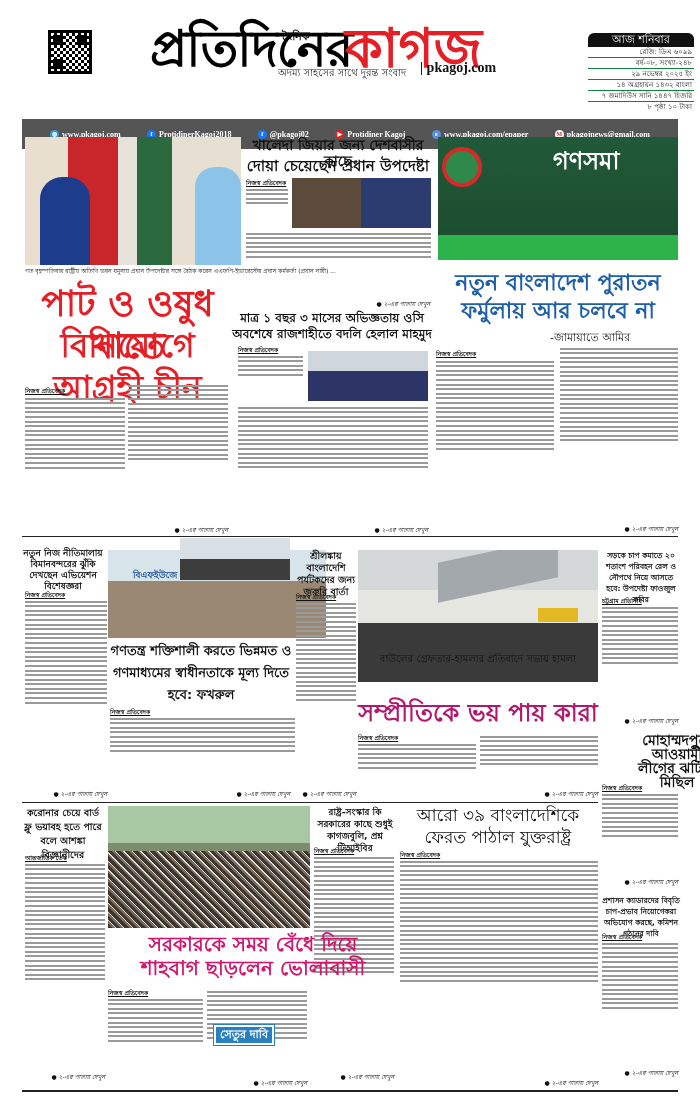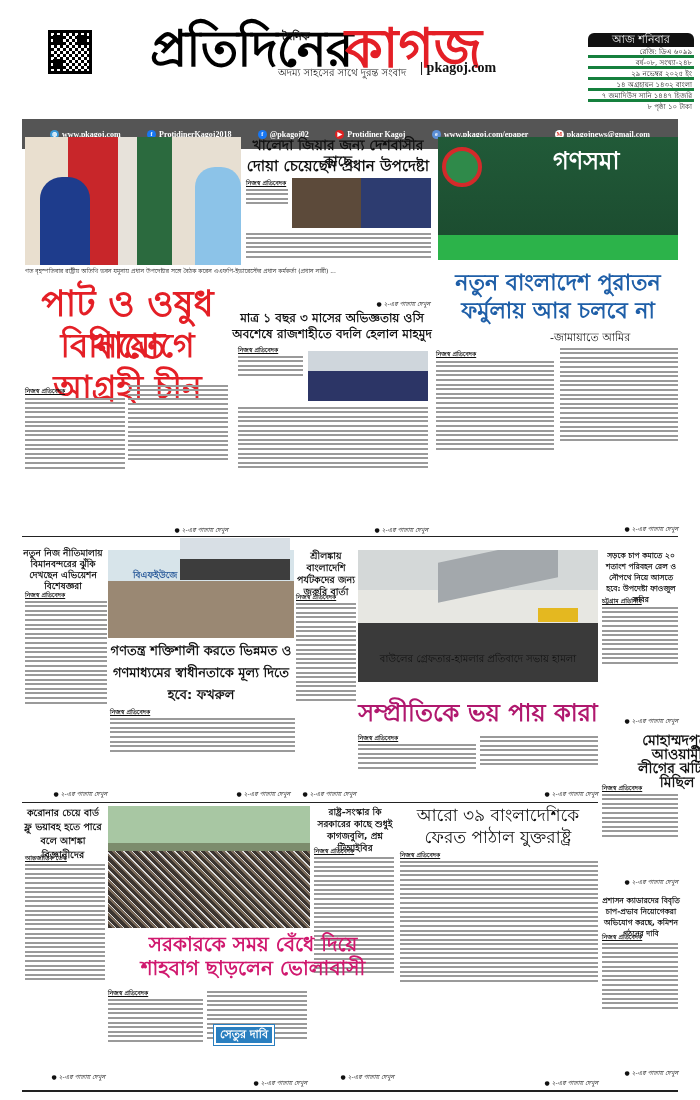--- a/index.html
+++ b/index.html
@@ -15,21 +15,21 @@
       linear-gradient(#000 0 0) 26px 2px/10px 10px no-repeat,
       linear-gradient(#000 0 0) 2px 26px/10px 10px no-repeat,
       repeating-conic-gradient(#000 0 25%, #fff 0 50%) 0 0/6px 6px; }
   .logo-main { left: 150px; top: 14px; font-size: 50px; font-weight: bold; letter-spacing: -1px; color: #000; line-height: 70px; }
   .logo-red { left: 330px; top: 14px; font-size: 54px; font-weight: bold; color: #e41f26; line-height: 70px; }
   .logo-dainik { left: 316px; top: 28px; font-size: 11px; font-weight: bold; }
   .tagline { left: 278px; top: 65px; font-size: 10px; color: #222; }
   .site { left: 420px; top: 60px; font-size: 14px; font-weight: bold; font-family: "Liberation Serif", serif; }
   .datebox { left: 588px; top: 33px; width: 106px; }
   .datebox .today { background: #111; color: #fff; font-size: 11px; text-align: center; border-radius: 6px 6px 0 0; height: 14px; line-height: 14px; }
-  .datebox .row { font-size: 7px; text-align: right; border-bottom: 3px solid #15803d; height: 11px; line-height: 11px; padding-right: 2px; }
+  .datebox .row { font-size: 7px; text-align: right; border-bottom: 1px solid #15803d; height: 11px; line-height: 11px; padding-right: 2px; }
   .datebox .row:last-child { border-bottom: none; }
 
   .social-bar { left: 22px; top: 119px; width: 656px; height: 30px; background: #555; display: flex; align-items: center; justify-content: space-between; padding: 4px 28px; }
   .social-item { color: #fff; font-size: 8px; display: flex; align-items: center; gap: 3px; font-family: "Liberation Serif", serif; font-weight: bold; }
   .sicon { width: 9px; height: 9px; border-radius: 50%; display: inline-block; color: #fff; font-size: 6px; text-align: center; line-height: 9px; }
 
   
   .img { background: #888; overflow: hidden; }
   .caption { font-size: 6px; color: #222; line-height: 8px; }
 
@@ -268,21 +268,21 @@
     <span></span>
     <span></span>
     <span></span>
     <span></span>
     <span></span>
     <span></span>
     <span></span>
   </div>
 <div class="abs cont" style="left:25px;top:789px;width:82px;">● ২-এর পাতায় দেখুন</div>
 
-<div class="abs img" style="left:108px;top:550px;width:186px;height:88px;background:linear-gradient(180deg,#d7e4ea 0 35%,#9a8873 35%);">
+<div class="abs img" style="left:108px;top:550px;width:218px;height:88px;background:linear-gradient(180deg,#d7e4ea 0 35%,#9a8873 35%);">
   <div style="position:absolute;left:25px;top:18px;color:#2a5a9a;font-size:9px;font-weight:bold;">বিএফইউজে</div>
 </div>
 <div class="abs img" style="left:180px;top:538px;width:110px;height:42px;background:linear-gradient(180deg,#d8dfe5 0 50%,#3d3d3d 50%);"></div>
 <div class="abs hl" style="left:108px;top:640px;width:186px;font-size:13px;line-height:22px;">গণতন্ত্র শক্তিশালী করতে ভিন্নমত ও গণমাধ্যমের স্বাধীনতাকে মূল্য দিতে হবে: ফখরুল</div>
 <div class="abs byline" style="left:110px;top:707px;">নিজস্ব প্রতিবেদক</div>
 <div class="abs txt" style="left:110px;top:715px;width:185px;height:68px;">
     <span></span>
     <span></span>
     <span></span>
     <span></span>

